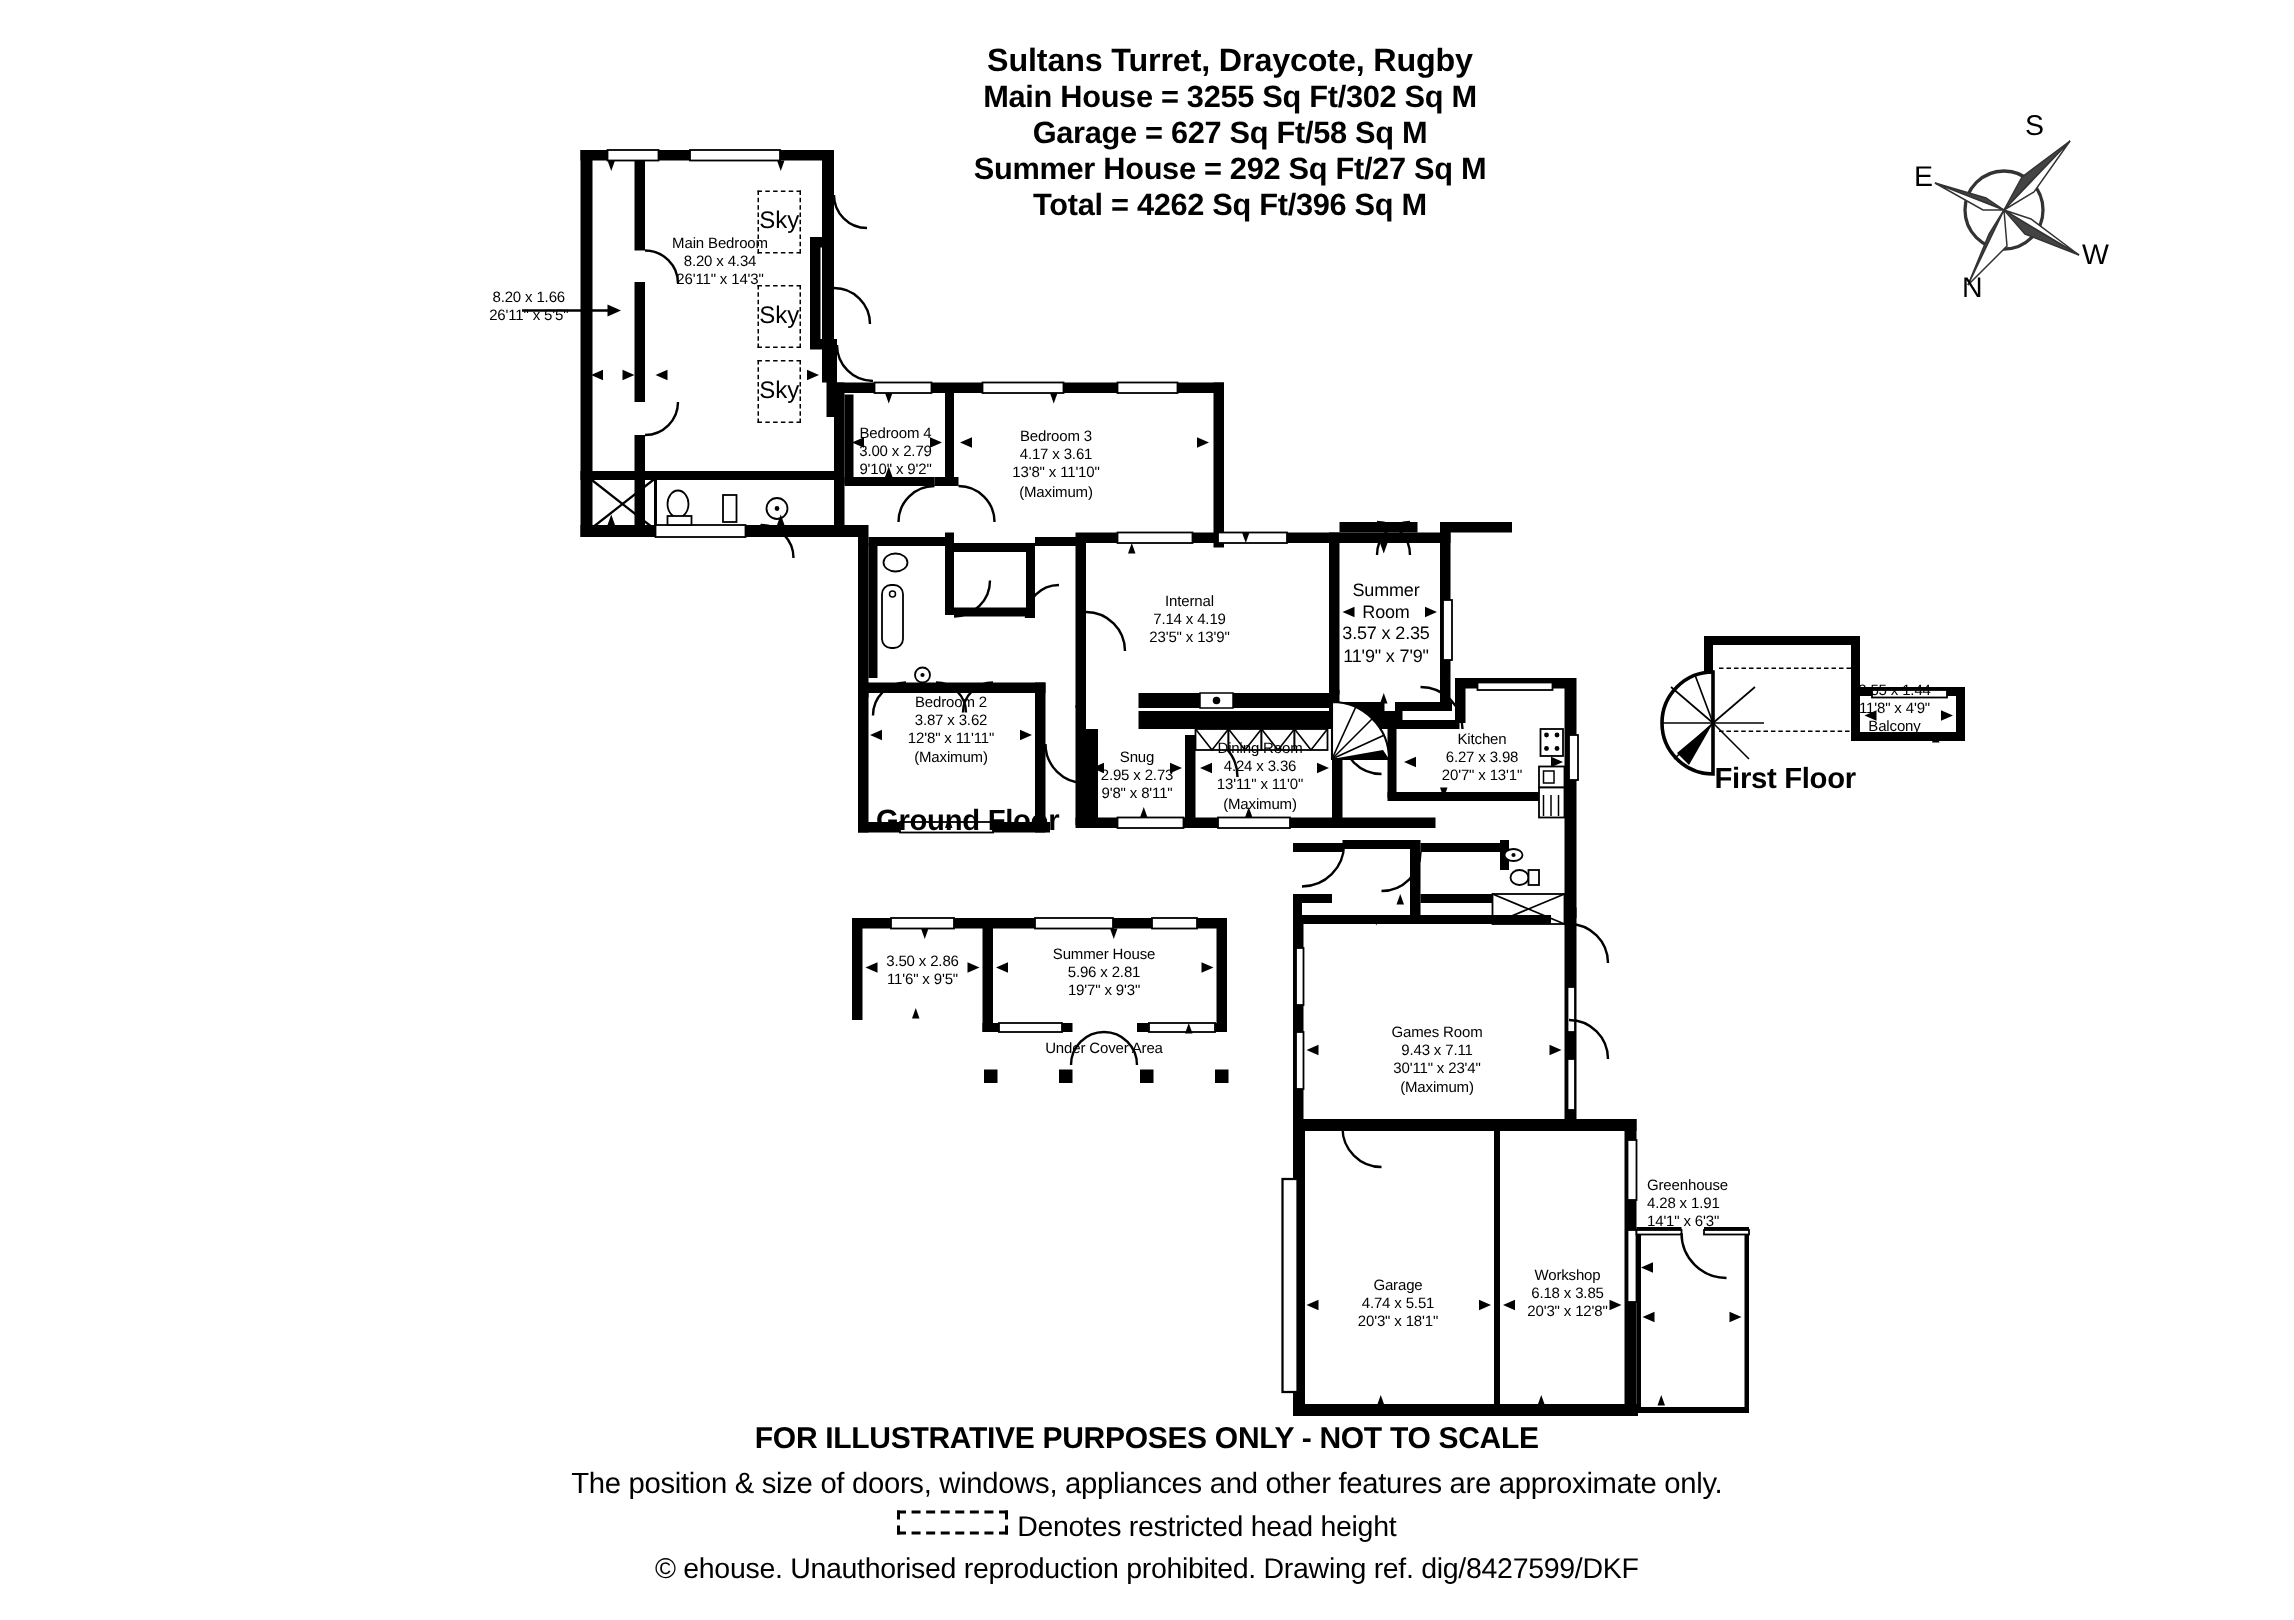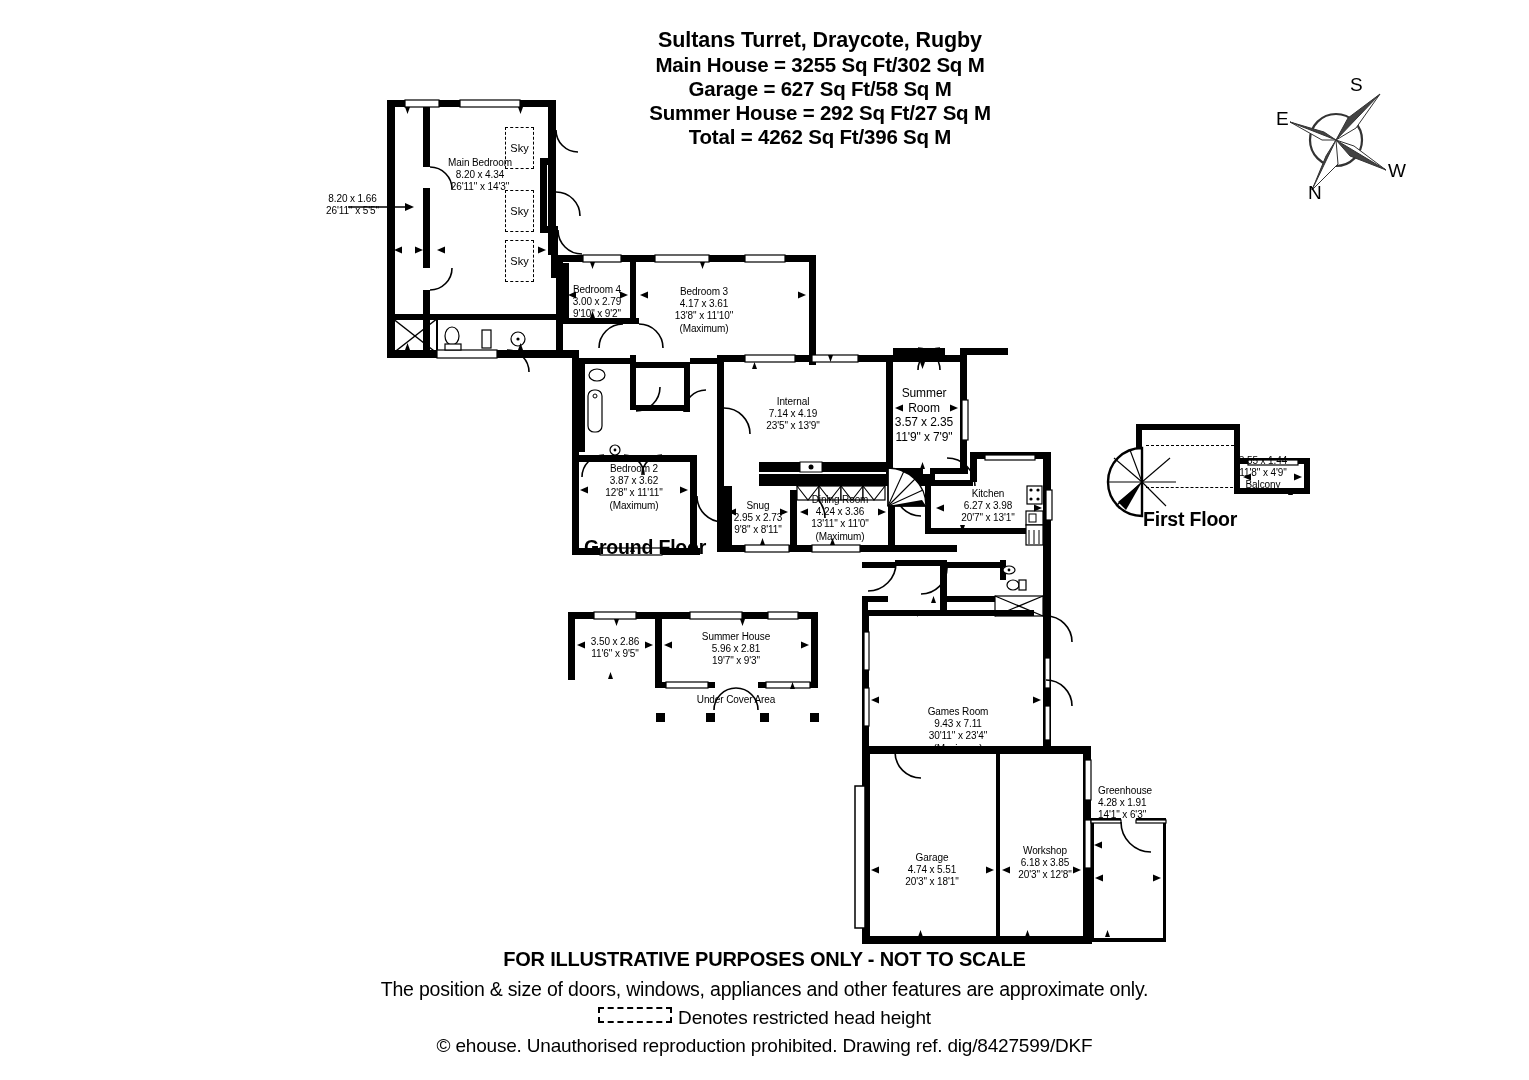--- a/index.html
+++ b/index.html
@@ -19,21 +19,21 @@
   #footer .f4{font-size:19px;margin-top:6px;letter-spacing:-0.2px;}
   .legend-dash{display:inline-block;width:70px;height:12px;
       border:2px dashed #000;border-top-color:#000;vertical-align:1px;margin-right:6px;
       border-style:dashed;border-width:2px;}
   
   .rl{position:absolute;text-align:center;font-size:10px;line-height:1.22;
       white-space:nowrap;letter-spacing:-0.1px;}
   .rl.sm{font-size:12px;}
   .floorlabel{position:absolute;font-weight:bold;font-size:19.5px;letter-spacing:-0.2px;}
   .sky{position:absolute;border:1.3px dashed #000;box-sizing:border-box;
-       display:flex;align-items:center;justify-content:center;font-size:11px;}
+       display:flex;align-items:center;justify-content:center;font-size:16px;}
   .dashline{position:absolute;border-top:1.4px dashed #000;}
   svg{position:absolute;overflow:visible;}
   .post{position:absolute;background:#000;width:9px;height:9px;}
   #compass{left:1268px;top:78px;width:150px;height:130px;}
   .cx{position:absolute;font-size:19px;}
 </style>
 </head>
 <body>
 
 <div id="title-block" class="abs">
@@ -486,21 +486,21 @@
 <div class="rl" style="left:680px;top:631px;width:112px;">
   <div>Summer House</div>
   <div>5.96 x 2.81</div>
   <div>19'7" x 9'3"</div>
 </div>
 
 <div class="rl" style="left:675px;top:694px;width:122px;">
   <div>Under Cover Area</div>
 </div>
 
-<div class="rl" style="left:900px;top:706px;width:116px;">
+<div class="rl" style="left:900px;top:683px;width:116px;">
   <div>Games Room</div>
   <div>9.43 x 7.11</div>
   <div>30'11" x 23'4"</div>
   <div>(Maximum)</div>
 </div>
 
 <div class="rl" style="left:885px;top:852px;width:94px;">
   <div>Garage</div>
   <div>4.74 x 5.51</div>
   <div>20'3" x 18'1"</div>

